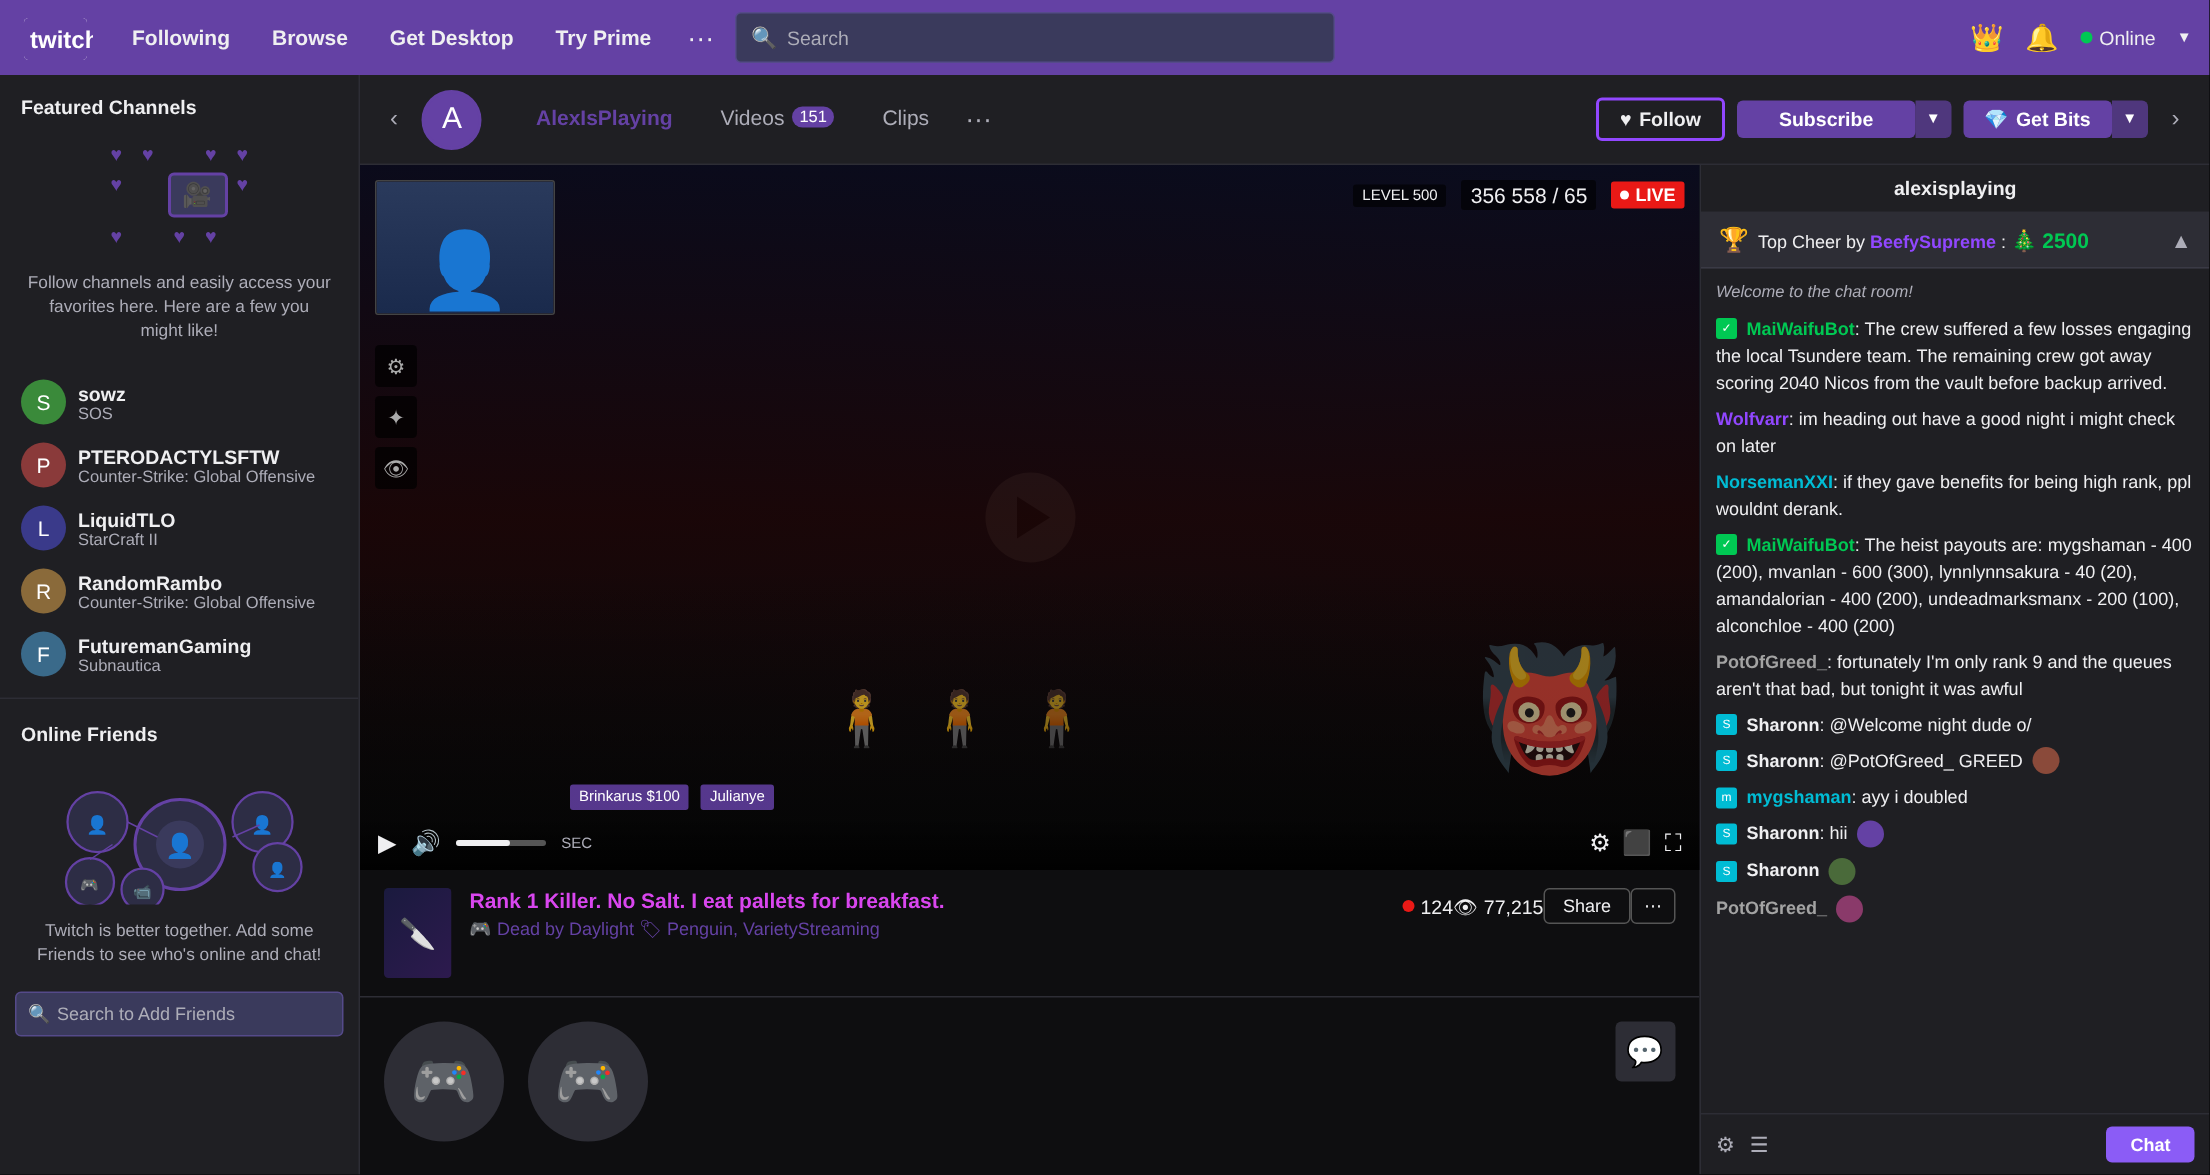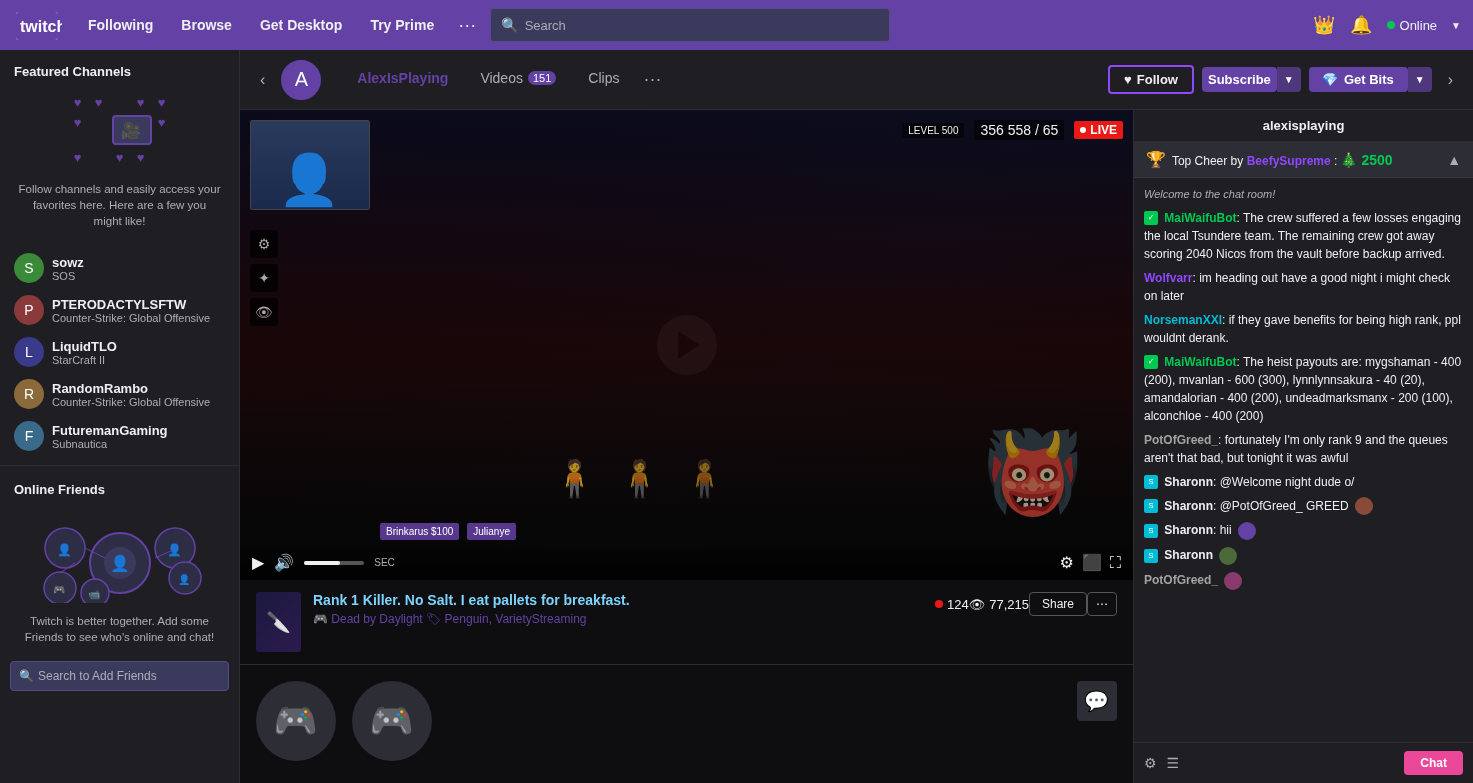--- a/index.html
+++ b/index.html
@@ -264,21 +264,21 @@
       cursor: pointer;
       display: flex;
       align-items: center;
       gap: 5px;
     }
     .btn-subscribe {
       background: #6441a4;
       border: none;
       color: #fff;
       border-radius: 4px;
-      padding: 5px 6px;
+      padding: 5px 28px;
       font-size: 13px;
       font-weight: 600;
       cursor: pointer;
       display: flex;
       align-items: center;
       gap: 5px;
     }
     .btn-bits {
       background: #6441a4;
       border: none;
@@ -481,21 +481,21 @@
       background: linear-gradient(135deg, #1a1a3e, #2d1a4e);
       display: flex;
       align-items: center;
       justify-content: center;
       font-size: 20px;
     }
     .stream-details { flex: 1; }
     .stream-title {
       font-size: 14px;
       font-weight: 600;
-      color: #7dd3fc;
+      color: #d946ef;
       margin-bottom: 4px;
     }
     .stream-tags {
       font-size: 12px;
       color: #6441a4;
     }
     .stream-tags a { color: #6441a4; text-decoration: none; cursor: pointer; }
     .stream-stats {
       display: flex;
       align-items: center;
@@ -637,21 +637,21 @@
     }
     .chat-icon { color: #adadb8; font-size: 14px; cursor: pointer; }
     .chat-actions {
       display: flex;
       align-items: center;
       justify-content: space-between;
     }
     .chat-left-icons { display: flex; gap: 10px; }
     .chat-action-icon { color: #adadb8; font-size: 14px; cursor: pointer; }
     .btn-chat {
-      background: #ec4899;
+      background: #8b5cf6;
       border: none;
       color: #fff;
       padding: 5px 16px;
       border-radius: 4px;
       font-size: 12px;
       font-weight: 600;
       cursor: pointer;
     }
 
     
@@ -1000,20 +1000,25 @@
             <span class="msg-content">@Welcome night dude o/</span>
           </div>
 
           <div class="chat-msg">
             <span class="user-icon">S</span>
             <span class="msg-author default">Sharonn</span>:
             <span class="msg-content">@PotOfGreed_ GREED</span>
             <span class="chat-avatar-small" style="background:#8a4a3a;"></span>
           </div>
 
+          <div class="chat-msg">
+            <span class="user-icon">m</span>
+            <span class="msg-author teal">mygshaman</span>:
+            <span class="msg-content">ayy i doubled</span>
+          </div>
 
           <div class="chat-msg">
             <span class="user-icon">S</span>
             <span class="msg-author default">Sharonn</span>:
             <span class="msg-content">hii</span>
             <span class="chat-avatar-small" style="background:#6441a4;"></span>
           </div>
 
           <div class="chat-msg">
             <span class="user-icon">S</span>

